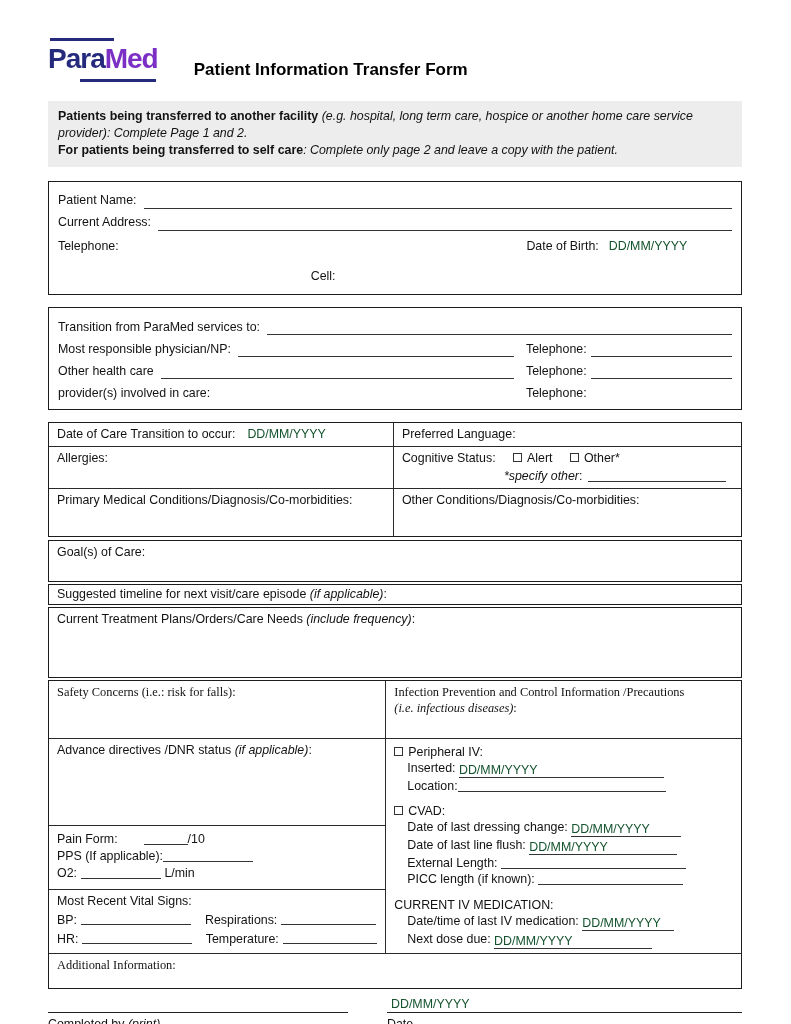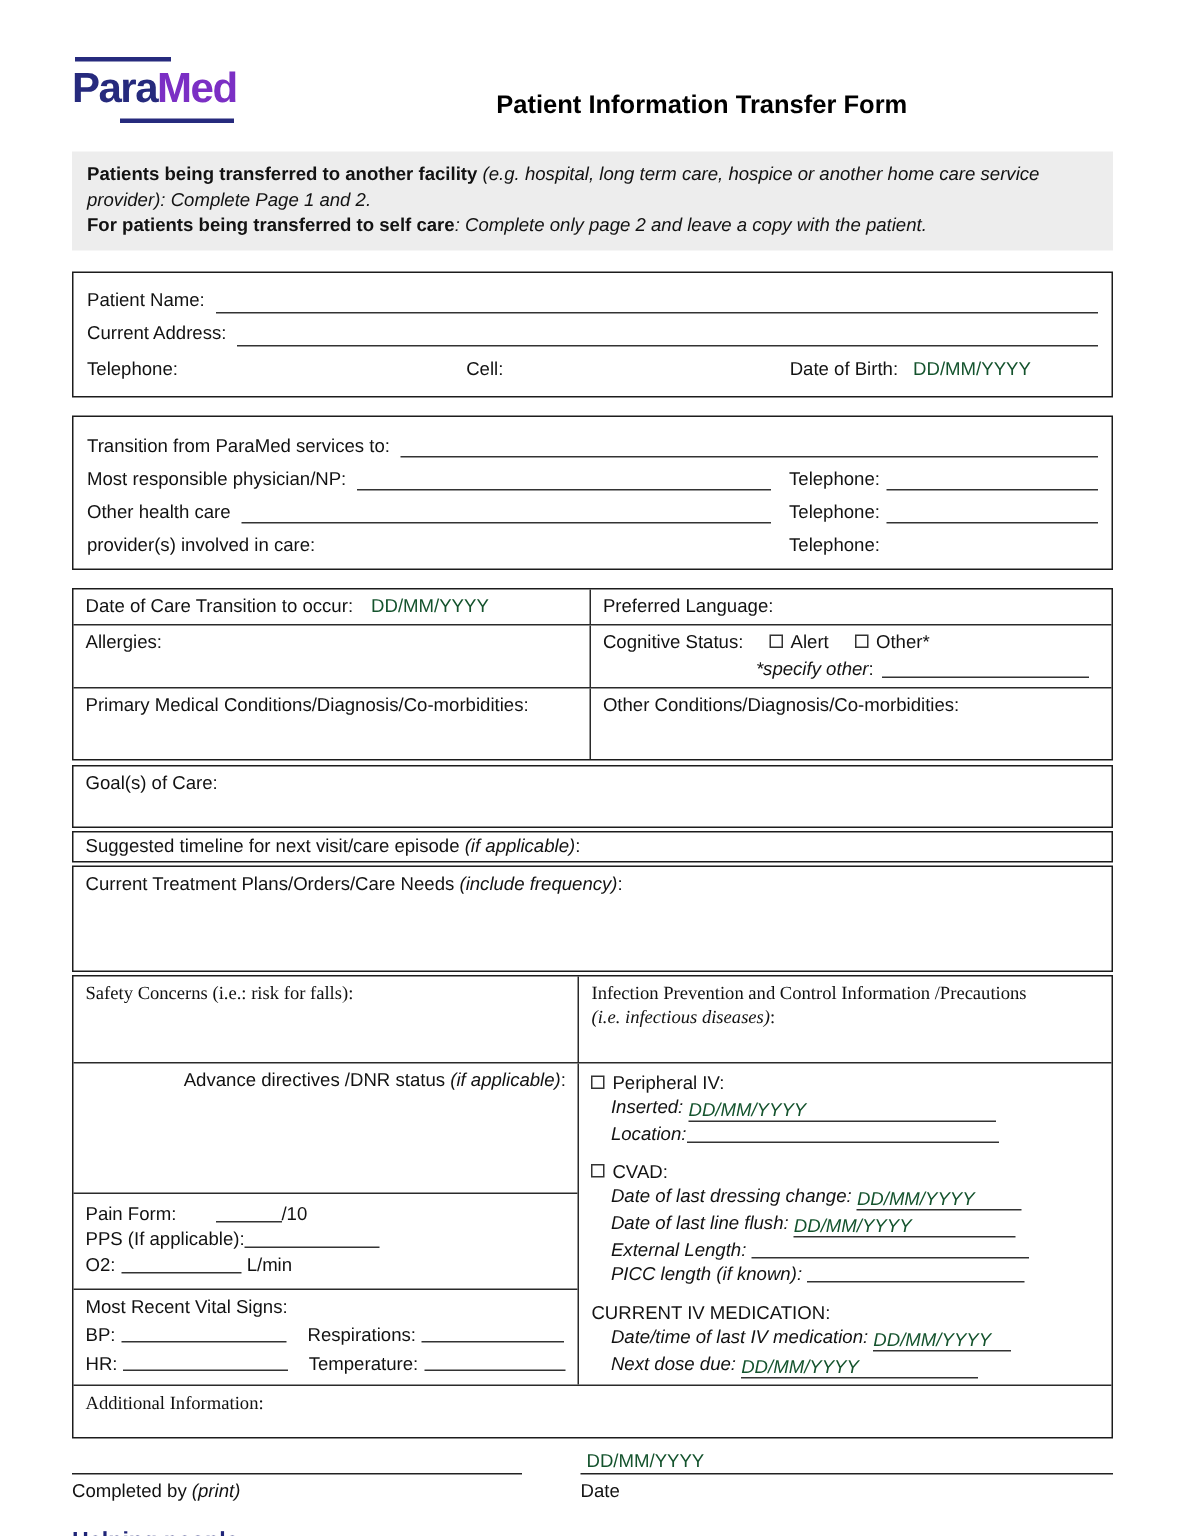--- a/index.html
+++ b/index.html
@@ -12,40 +12,40 @@
   .page { padding:38px 49px 0 48px; }
 
   
   .header { display:flex; align-items:flex-start; }
   .logo { position:relative; padding:7px 0 9px; }
   .logo-text { font-size:28px; font-weight:bold; letter-spacing:-1px; line-height:1; white-space:nowrap; }
   .logo-para { color:#262a7d; }
   .logo-med  { color:#7b2fc4; }
   .logo-bar-top    { position:absolute; top:0; left:2px;  width:64px; height:3px; background:#262a7d; }
   .logo-bar-bottom { position:absolute; bottom:0; right:2px; width:76px; height:3px; background:#262a7d; }
-  .title-wrap { flex:1; text-align:center; padding-top:21px;padding-left:36px; }
+  .title-wrap { flex:1; padding-top:21px;padding-left:36px; }
   .page-title { font-size:17px; font-weight:bold; color:#000; }
 
   
   .instructions { margin-top:19px; background:#ededed; padding:7px 10px 8px; line-height:1.36; }
   .b { font-weight:bold; } .i { font-style:italic; }
 
   
   .box { border:1.6px solid #1c1c1c; }
   .frow { display:flex; align-items:flex-end; margin-top:4px; min-height:18px; }
   .lbl { white-space:nowrap; }
   .fl { flex:1 1 auto; border-bottom:1.4px solid #333; height:15px; margin-left:7px; }
   .ph { color:#14532d; }
   .iln  { display:inline-block; border-bottom:1.4px solid #333; height:13px; vertical-align:-2px; }
   .ilnp { display:inline-block; border-bottom:1.4px solid #333; vertical-align:-2px; line-height:13px; height:14px; white-space:nowrap; }
   .cbx { display:inline-block; width:9px; height:9px; border:1.3px solid #333; margin-right:5px; }
 
   .box1 { margin-top:14px; padding:5px 9px 10px; }
   .trio { display:flex; margin-top:7px; }
-  .seg-tel { width:37.5%; } .seg-cell { width:32%; } .seg-dob { flex:1; }
+  .seg-tel { width:37.5%; } .seg-cell { width:32%;margin-top:30px; } .seg-dob { flex:1; }
   .dob-ph { margin-left:10px; }
 
   .box2 { margin-top:12px; padding:5px 9px 8px; }
   .telgrp { display:flex; align-items:flex-end; width:206px; flex:0 0 206px; margin-left:12px; }
   .telgrp .fl { margin-left:4px; }
   .spacer { flex:1 1 auto; }
 
   
   .box3 { margin-top:12px; }
   .trow { display:grid; grid-template-columns:49.7% 50.3%; }
@@ -63,27 +63,27 @@
   .box-timeline { margin-top:2px; padding:1px 8px 2px; min-height:16px; }
   .box-treatment { margin-top:2px; padding:3px 8px; min-height:71px; }
 
   .box7 { margin-top:2px; }
   .drow { display:grid; grid-template-columns:48.6% 51.4%; }
   .drow + .drow { border-top:1.3px solid #2a2a2a; }
   .dtd { padding:3px 8px 4px;font-family:Liberation Serif, serif; }
   .dtd-r { border-left:1.3px solid #2a2a2a; }
   .dG { min-height:57px; }
   .d-left { display:flex; flex-direction:column; }
-  .d-advance { padding:3px 8px; flex:0 0 86px;text-align:right; }
+  .d-advance { padding:3px 8px; flex:0 0 86px; }
   .d-pain    { padding:4px 8px; flex:0 0 64px; border-top:1.3px solid #2a2a2a; }
   .d-vitals  { padding:3px 8px; flex:1 1 auto; min-height:56px; border-top:1.3px solid #2a2a2a; }
   .d-right   { border-left:1.3px solid #2a2a2a; padding:5px 8px 4px; }
   .ivrows { line-height:16px; }
   .ivline { white-space:nowrap; }
-  .ind { margin-left:13px;font-style:italic; }
+  .ind { margin-left:13px; }
   .gap9  { height:9px; }
   .gap10 { height:10px; }
   .painline { white-space:nowrap; margin-top:1px; }
   .vrow { display:flex; margin-top:3px; white-space:nowrap; }
   .vp2 { margin-left:14px; }
   .dI { min-height:35px; }
 
   
   .w-pain{width:44px; margin-left:26px;} .w-pps{width:90px;} .w-o2{width:80px; margin-left:4px;}
   .w-bp{width:110px; margin-left:4px;} .w-resp{width:95px; margin-left:4px;}

